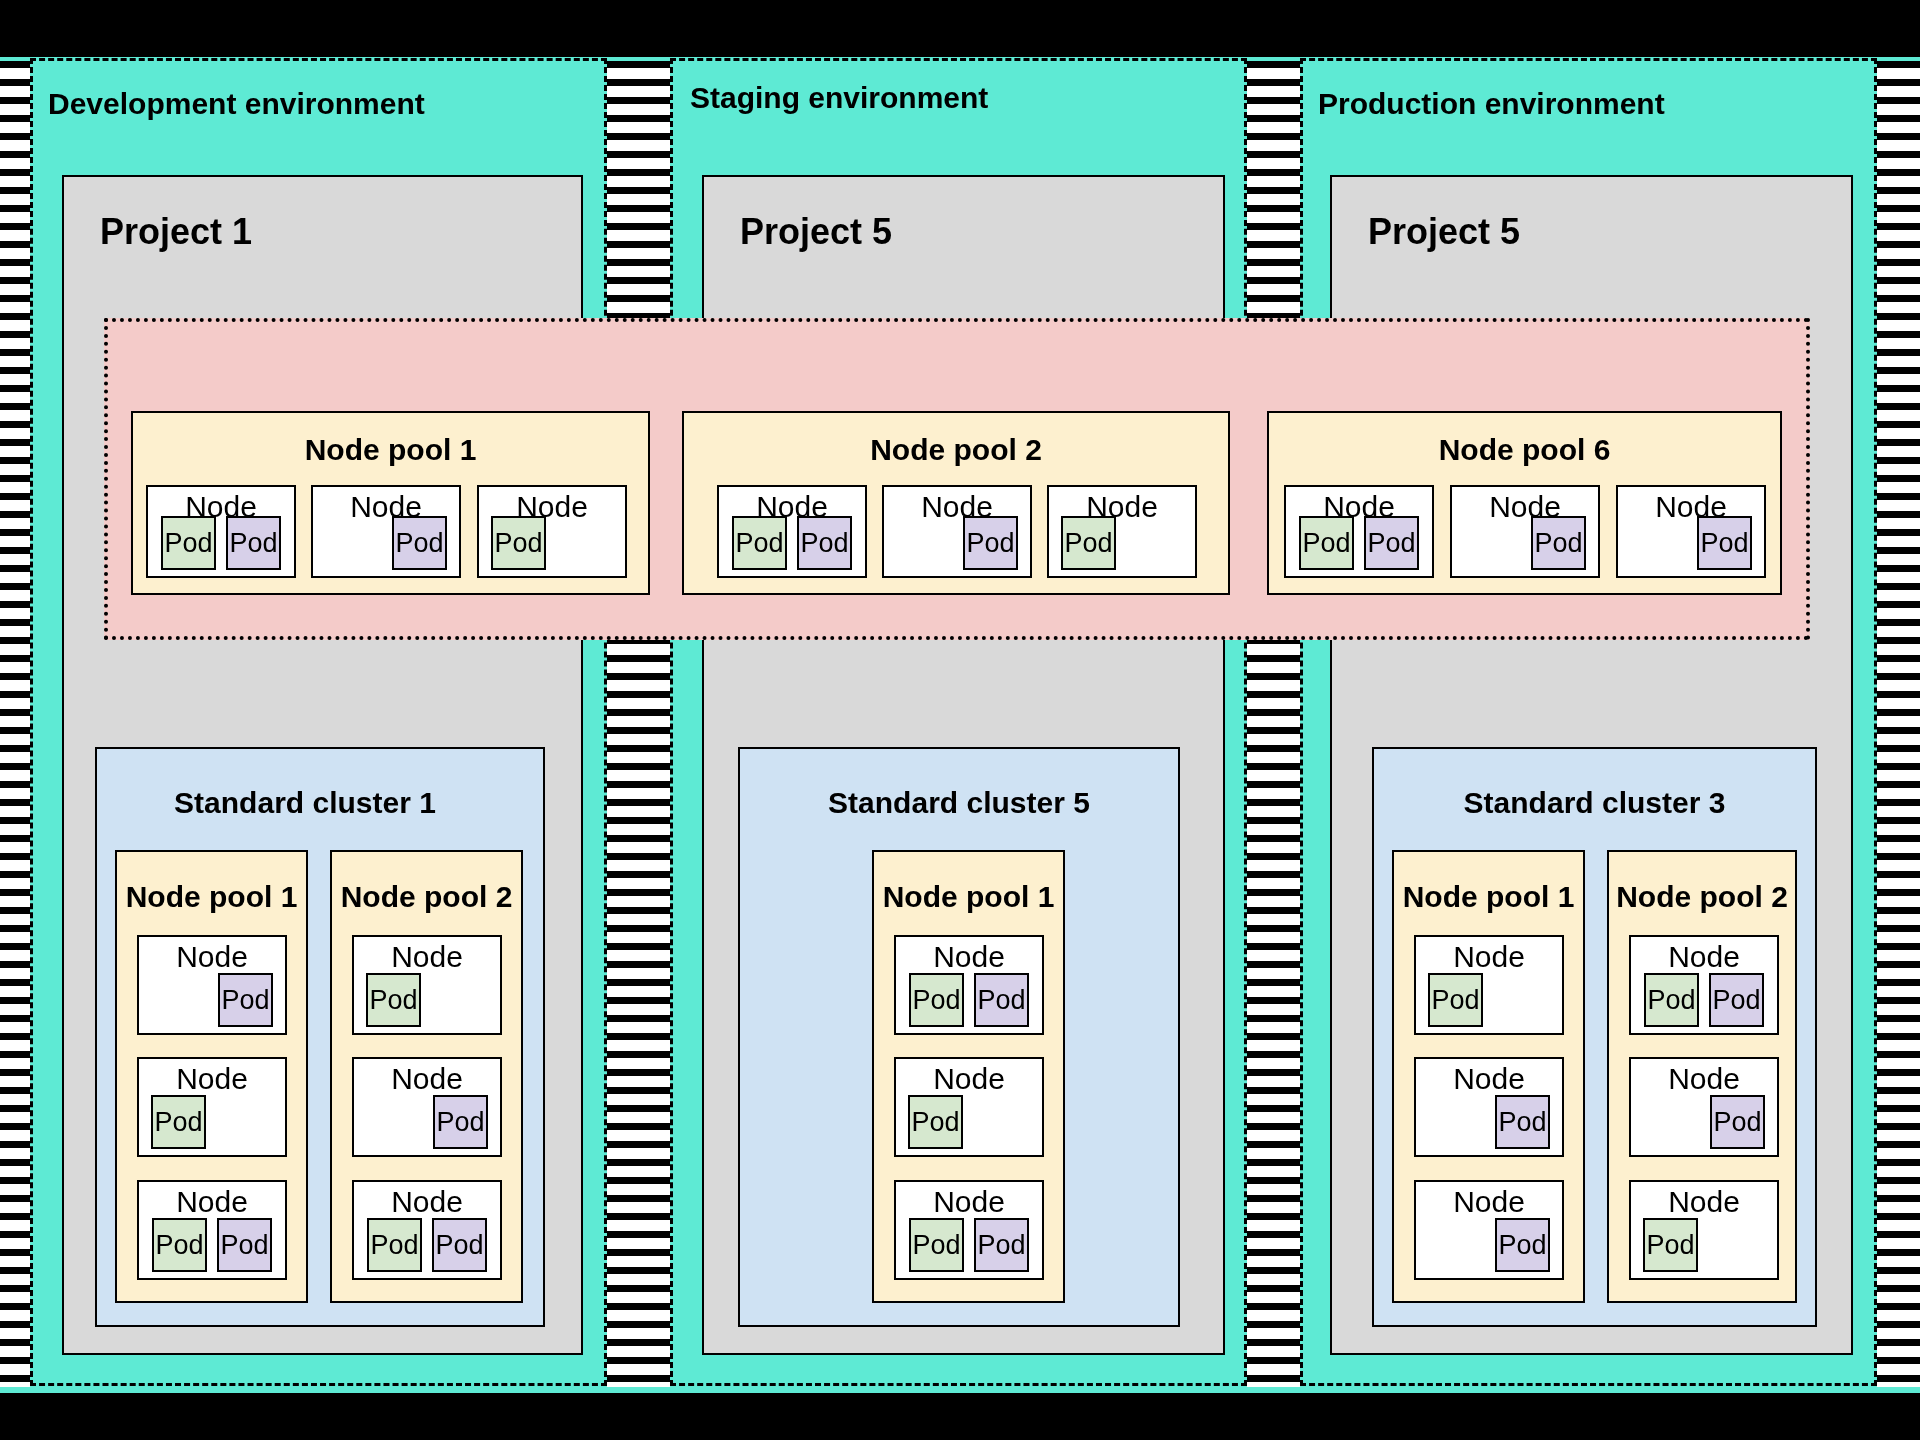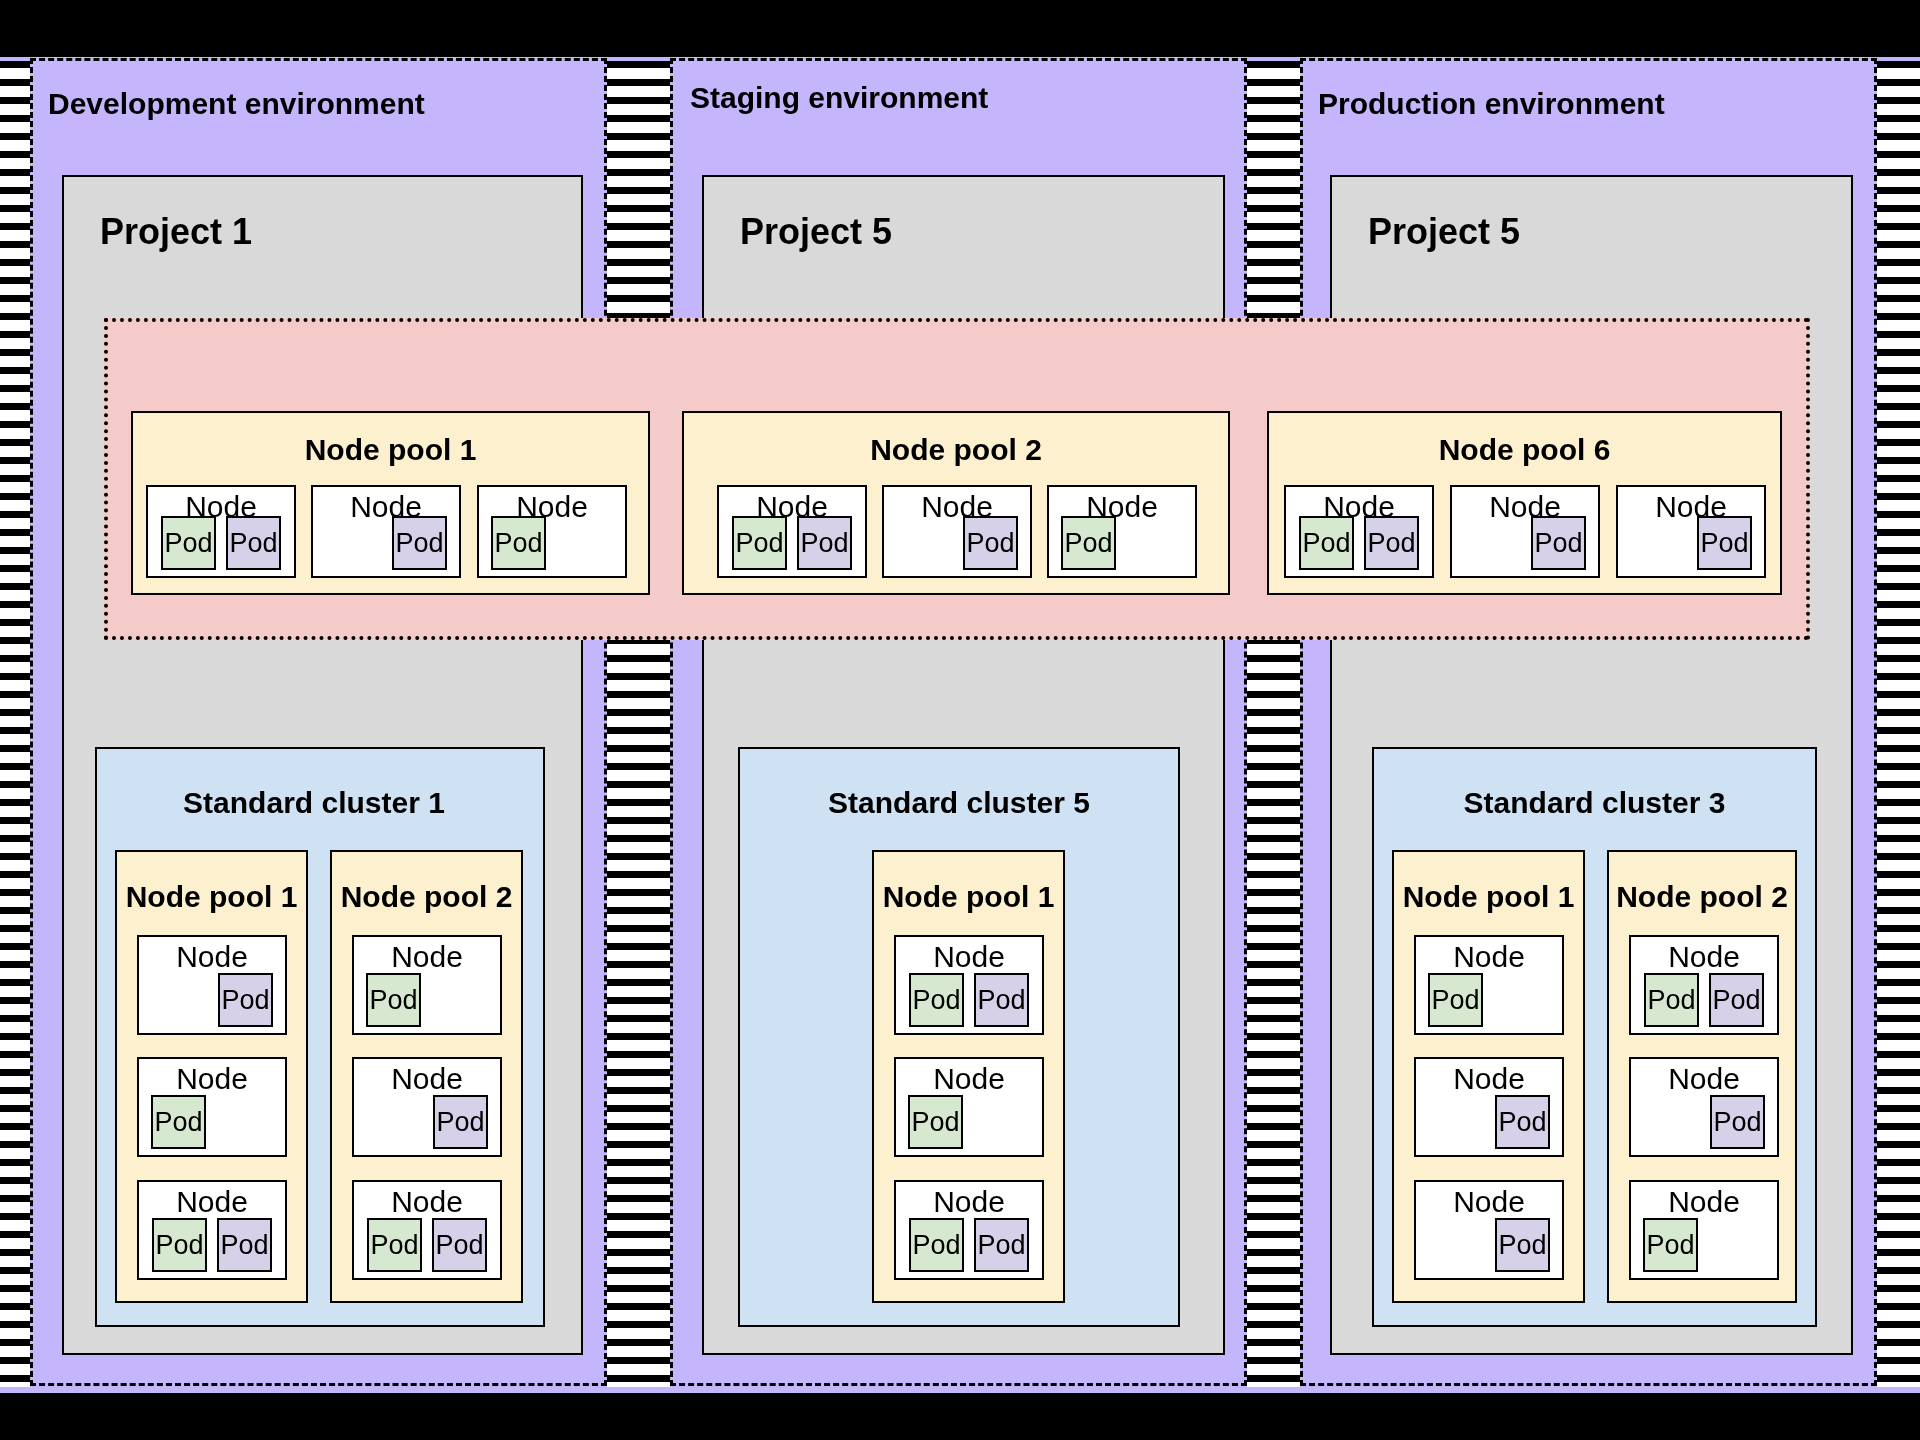--- a/index.html
+++ b/index.html
@@ -6,21 +6,21 @@
   #canvas{
     position:relative;
     width:1920px;height:1440px;
     background:#000;
     overflow:hidden;
     font-family:"Liberation Sans","DejaVu Sans",sans-serif;
     color:#000;
   }
   #content{
     position:absolute;left:0;top:57px;width:1920px;height:1336px;
-    background:#c4b5fd;
+    background:#5eead4;
   }
   .abs{position:absolute;box-sizing:border-box;}
   .env{
     border:3px dashed #000;
     background:transparent;
     z-index:1;
   }
   .env-title{
     font-size:30px;font-weight:700;line-height:34px;white-space:nowrap;
     z-index:2;
@@ -79,21 +79,21 @@
 </head>
 <body>
 
 <div id="canvas" style="--project-gray: #d9d9d9; --shared-pink: #f4cbc9; --pool-yellow: #fdf0cf; --cluster-blue: #cfe2f3; --pod-green: #d6e8cf; --pod-purple: #d7d0e9;">
   <div id="content">
       <div class="abs env" style="left: 30px; top: 1px; width: 577px; height: 1328px;"></div>
       <div class="abs env-title" style="left: 48px; top: 30px;">Development environment</div>
       <div class="abs project" style="left: 62px; top: 118px; width: 521px; height: 1180px;"></div>
       <div class="abs project-title" style="left: 100px; top: 158px;">Project 1</div>
       <div class="abs cluster" style="left: 95px; top: 690px; width: 450px; height: 580px;"></div>
-      <div class="abs box-title" style="left: 89px; top: 729px; width: 450px;">Standard cluster 1</div>
+      <div class="abs box-title" style="left: 80px; top: 729px; width: 450px;">Standard cluster 1</div>
       <div class="abs pool" style="left: 115px; top: 793px; width: 193px; height: 453px;"></div>
       <div class="abs box-title" style="left: 115px; top: 823px; width: 193px;">Node pool 1</div>
       <div class="abs node" style="left: 137px; top: 878px; width: 150px; height: 100px;"></div>
       <div class="abs node-label" style="left: 137px; top: 884px; width: 150px;">Node</div>
       <div class="abs pod purple" style="left: 218px; top: 916px; width: 55px; height: 54px;">Pod</div>
       <div class="abs node" style="left: 137px; top: 1000px; width: 150px; height: 100px;"></div>
       <div class="abs node-label" style="left: 137px; top: 1006px; width: 150px;">Node</div>
       <div class="abs pod green" style="left: 151px; top: 1038px; width: 55px; height: 54px;">Pod</div>
       <div class="abs node" style="left: 137px; top: 1123px; width: 150px; height: 100px;"></div>
       <div class="abs node-label" style="left: 137px; top: 1129px; width: 150px;">Node</div>

